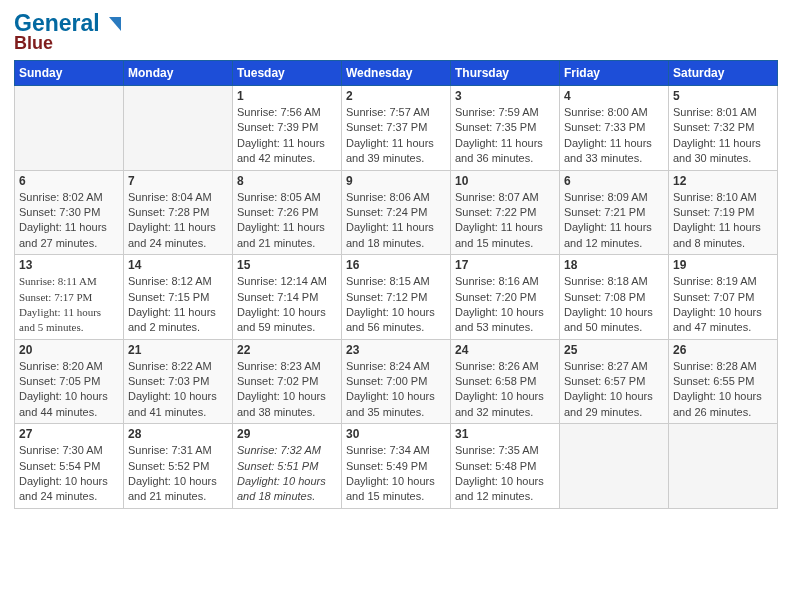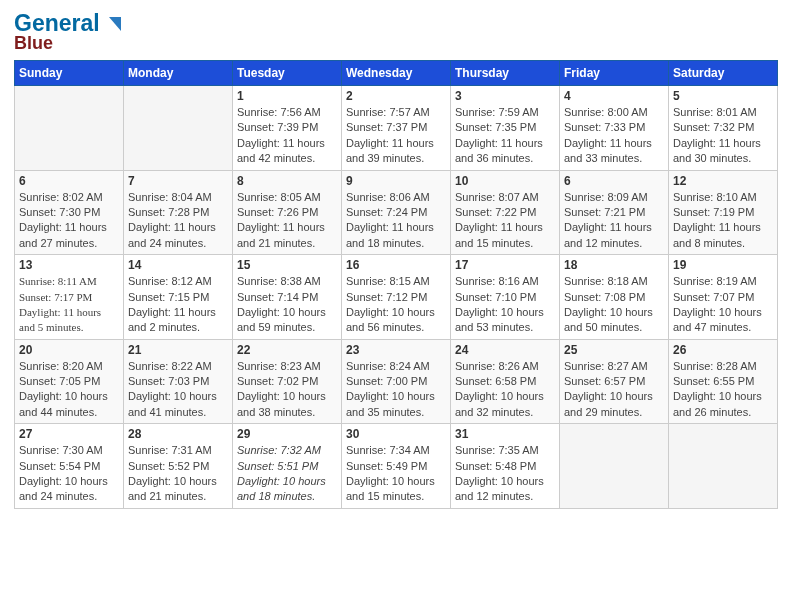--- a/index.html
+++ b/index.html
@@ -205,34 +205,34 @@
 Daylight: 11 hours and 5 minutes.</div>
           </td>
           <td>
             <span class="day-number">14</span>
             <div class="day-info" style="white-space: pre-line;">Sunrise: 8:12 AM
 Sunset: 7:15 PM
 Daylight: 11 hours and 2 minutes.</div>
           </td>
           <td>
             <span class="day-number">15</span>
-            <div class="day-info" style="white-space: pre-line;">Sunrise: 8:38 AM
+            <div class="day-info" style="white-space: pre-line;">Sunrise: 12:14 AM
 Sunset: 7:14 PM
 Daylight: 10 hours and 59 minutes.</div>
           </td>
           <td>
             <span class="day-number">16</span>
             <div class="day-info" style="white-space: pre-line;">Sunrise: 8:15 AM
 Sunset: 7:12 PM
 Daylight: 10 hours and 56 minutes.</div>
           </td>
           <td>
             <span class="day-number">17</span>
             <div class="day-info" style="white-space: pre-line;">Sunrise: 8:16 AM
-Sunset: 7:10 PM
+Sunset: 7:20 PM
 Daylight: 10 hours and 53 minutes.</div>
           </td>
           <td>
             <span class="day-number">18</span>
             <div class="day-info" style="white-space: pre-line;">Sunrise: 8:18 AM
 Sunset: 7:08 PM
 Daylight: 10 hours and 50 minutes.</div>
           </td>
           <td>
             <span class="day-number">19</span>

